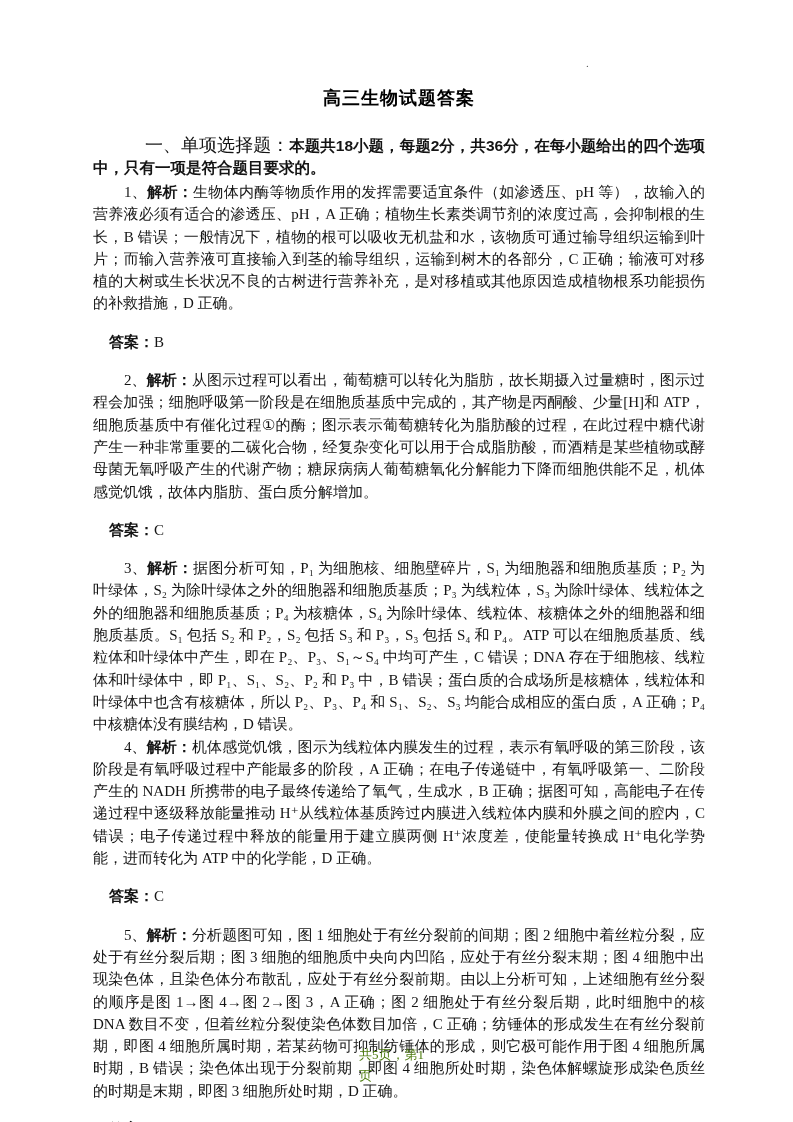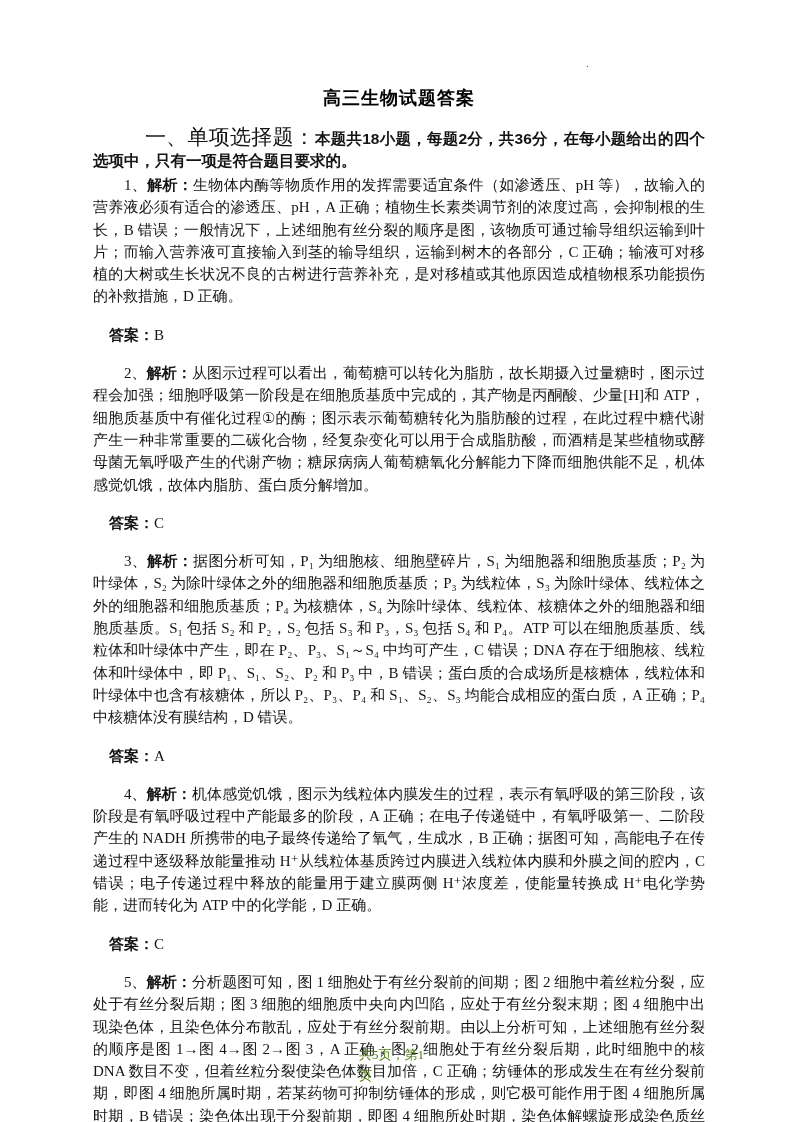--- a/index.html
+++ b/index.html
@@ -13,36 +13,36 @@
     font-family: "Liberation Serif", "DejaVu Serif", "DejaVu Sans", serif;
     color: #141414;
   }
   .content {
     position: absolute;
     left: 93px;
     top: 86px;
     width: 612px;
   }
   .doc-title {
-    margin: 0 0 18px 0;
+    margin: 0 0 24px 0;
     text-align: center;
     font-size: 18px;
     font-weight: 700;
     font-family: "Liberation Sans", "DejaVu Sans", sans-serif;
     letter-spacing: 1px;
     color: #000;
   }
   .intro {
     margin: 0 0 2px 0;
     font-size: 15px;
     line-height: 22px;
     text-align: justify;
     text-indent: 52px;
   }
-  .intro .intro-label { font-size: 21px; font-family: Liberation Mono, monospace; }
+  .intro .intro-label { font-size: 18px; }
   .intro .intro-strong {
     font-family: "Liberation Sans", "DejaVu Sans", sans-serif;
     font-weight: 700;
     font-size: 15.5px;
   }
   .analysis {
     margin: 0;
     font-size: 15px;
     line-height: 22.3px;
     text-align: justify;
@@ -79,28 +79,27 @@
 <body>
 
 <div class="page">
   <span class="stray-mark">.</span>
 
   <div class="content">
     <h1 class="doc-title">高三生物试题答案</h1>
 
     <p class="intro"><span class="intro-label">一、单项选择题：</span><span class="intro-strong">本题共18小题，每题2分，共36分，在每小题给出的四个选项中，只有一项是符合题目要求的。</span></p>
 
-    <p class="analysis"><span>1、</span><span class="blabel">解析：</span><span>生物体内酶等物质作用的发挥需要适宜条件（如渗透压、pH 等），故输入的营养液必须有适合的渗透压、pH，A 正确；植物生长素类调节剂的浓度过高，会抑制根的生长，B 错误；一般情况下，上述细胞有丝分裂的顺序是图，该物质可通过输导组织运输到叶片；而输入营养液可直接输入到茎的输导组织，运输到树木的各部分，C 正确；输液可对移植的大树或生长状况不良的古树进行营养补充，是对移植或其他原因造成植物根系功能损伤的补救措施，D 正确。</span></p>
+    <p class="analysis"><span>1、</span><span class="blabel">解析：</span><span>生物体内酶等物质作用的发挥需要适宜条件（如渗透压、pH 等），故输入的营养液必须有适合的渗透压、pH，A 正确；植物生长素类调节剂的浓度过高，会抑制根的生长，B 错误；一般情况下，植物的根可以吸收无机盐和水，该物质可通过输导组织运输到叶片；而输入营养液可直接输入到茎的输导组织，运输到树木的各部分，C 正确；输液可对移植的大树或生长状况不良的古树进行营养补充，是对移植或其他原因造成植物根系功能损伤的补救措施，D 正确。</span></p>
     <p class="answer"><span class="blabel">答案：</span><span>B</span></p>
 
     <p class="analysis"><span>2、</span><span class="blabel">解析：</span><span>从图示过程可以看出，葡萄糖可以转化为脂肪，故长期摄入过量糖时，图示过程会加强；细胞呼吸第一阶段是在细胞质基质中完成的，其产物是丙酮酸、少量[H]和 ATP，细胞质基质中有催化过程①的酶；图示表示葡萄糖转化为脂肪酸的过程，在此过程中糖代谢产生一种非常重要的二碳化合物，经复杂变化可以用于合成脂肪酸，而酒精是某些植物或酵母菌无氧呼吸产生的代谢产物；糖尿病病人葡萄糖氧化分解能力下降而细胞供能不足，机体感觉饥饿，故体内脂肪、蛋白质分解增加。</span></p>
     <p class="answer"><span class="blabel">答案：</span><span>C</span></p>
 
     <p class="analysis"><span>3、</span><span class="blabel">解析：</span><span>据图分析可知，P₁ 为细胞核、细胞壁碎片，S₁ 为细胞器和细胞质基质；P₂ 为叶绿体，S₂ 为除叶绿体之外的细胞器和细胞质基质；P₃ 为线粒体，S₃ 为除叶绿体、线粒体之外的细胞器和细胞质基质；P₄ 为核糖体，S₄ 为除叶绿体、线粒体、核糖体之外的细胞器和细胞质基质。S₁ 包括 S₂ 和 P₂，S₂ 包括 S₃ 和 P₃，S₃ 包括 S₄ 和 P₄。ATP 可以在细胞质基质、线粒体和叶绿体中产生，即在 P₂、P₃、S₁～S₄ 中均可产生，C 错误；DNA 存在于细胞核、线粒体和叶绿体中，即 P₁、S₁、S₂、P₂ 和 P₃ 中，B 错误；蛋白质的合成场所是核糖体，线粒体和叶绿体中也含有核糖体，所以 P₂、P₃、P₄ 和 S₁、S₂、S₃ 均能合成相应的蛋白质，A 正确；P₄ 中核糖体没有膜结构，D 错误。</span></p>
-    <p class="answer"><span class="blabel">答案：</span><span>A</span></p>
 
     <p class="analysis"><span>4、</span><span class="blabel">解析：</span><span>机体感觉饥饿，图示为线粒体内膜发生的过程，表示有氧呼吸的第三阶段，该阶段是有氧呼吸过程中产能最多的阶段，A 正确；在电子传递链中，有氧呼吸第一、二阶段产生的 NADH 所携带的电子最终传递给了氧气，生成水，B 正确；据图可知，高能电子在传递过程中逐级释放能量推动 H⁺从线粒体基质跨过内膜进入线粒体内膜和外膜之间的腔内，C 错误；电子传递过程中释放的能量用于建立膜两侧 H⁺浓度差，使能量转换成 H⁺电化学势能，进而转化为 ATP 中的化学能，D 正确。</span></p>
     <p class="answer"><span class="blabel">答案：</span><span>C</span></p>
 
     <p class="analysis"><span>5、</span><span class="blabel">解析：</span><span>分析题图可知，图 1 细胞处于有丝分裂前的间期；图 2 细胞中着丝粒分裂，应处于有丝分裂后期；图 3 细胞的细胞质中央向内凹陷，应处于有丝分裂末期；图 4 细胞中出现染色体，且染色体分布散乱，应处于有丝分裂前期。由以上分析可知，上述细胞有丝分裂的顺序是图 1→图 4→图 2→图 3，A 正确；图 2 细胞处于有丝分裂后期，此时细胞中的核 DNA 数目不变，但着丝粒分裂使染色体数目加倍，C 正确；纺锤体的形成发生在有丝分裂前期，即图 4 细胞所属时期，若某药物可抑制纺锤体的形成，则它极可能作用于图 4 细胞所属时期，B 错误；染色体出现于分裂前期，即图 4 细胞所处时期，染色体解螺旋形成染色质丝的时期是末期，即图 3 细胞所处时期，D 正确。</span></p>
     <p class="answer"><span class="blabel">答案：</span><span>B</span></p>
 
     <p class="analysis"><span>6、</span><span class="blabel">解析：</span><span>由题图分析可知，图丙处于减数分裂Ⅱ时期，A 错误；图甲细胞中染色体正</span></p>
   </div>
 

